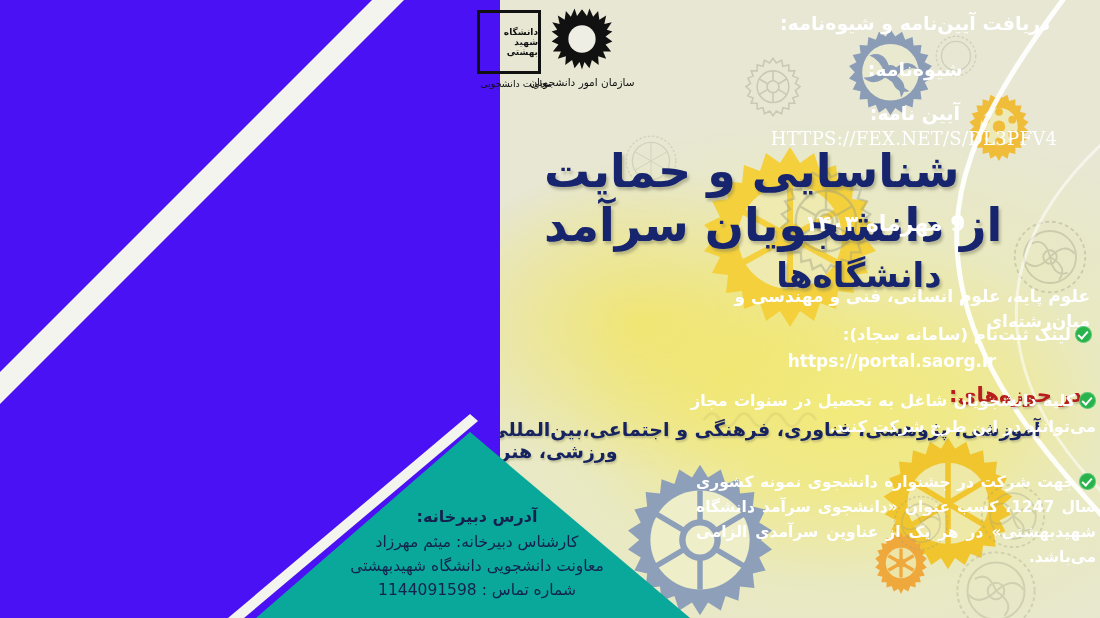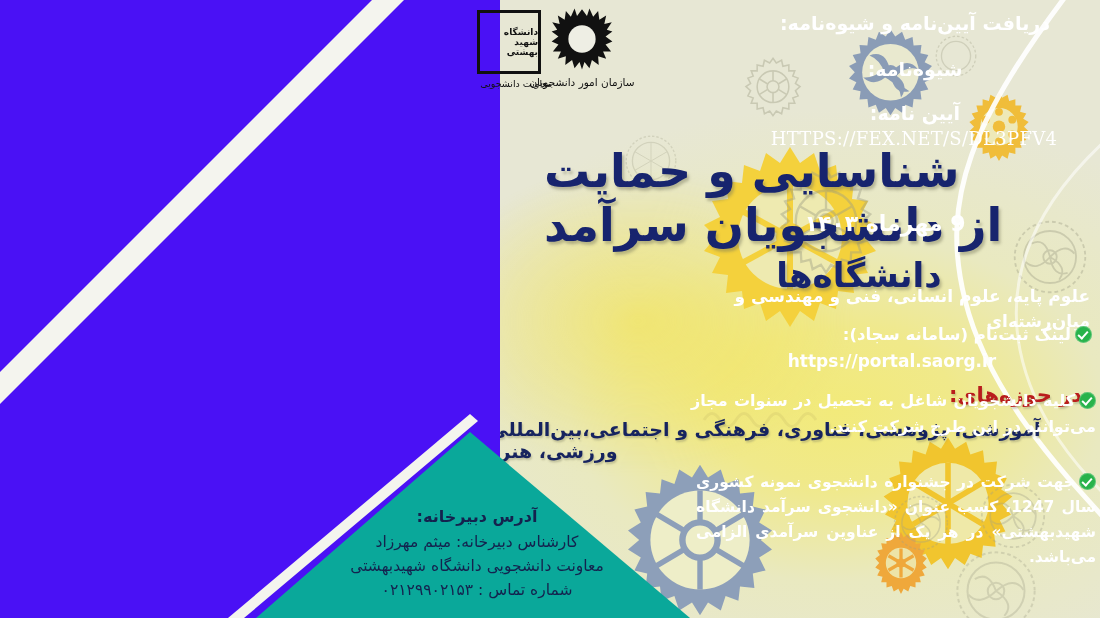--- a/index.html
+++ b/index.html
@@ -418,21 +418,21 @@
   </div>
 
   <div class="bullet b3">
     <span class="chk"></span><span>جهت شرکت در جشنواره دانشجوی نمونه کشوری سال 1247، کسب عنوان «دانشجوی سرآمد دانشگاه شهیدبهشتی» در هر یک از عناوین سرآمدی الزامی می‌باشد.</span>
   </div>
 
   <div class="sec-wrap">
     <div class="sec-title">آدرس دبیرخانه:</div>
     <div>کارشناس دبیرخانه: میثم مهرزاد</div>
     <div>معاونت دانشجویی دانشگاه شهیدبهشتی</div>
-    <div>شماره تماس : ۰۲۱۲۹۹۰۲۱۵۳</div>
+    <div>شماره تماس : 1144091598</div>
   </div>
 
   <div class="logos">
     <div class="logo-sbu">
       <div class="mark">دانشگاه شهید بهشتی</div>
       <div class="cap">معاونت دانشجویی</div>
     </div>
     <div class="logo-org">
       <span>
         <svg width="62" height="62" viewBox="0 0 100 100">

